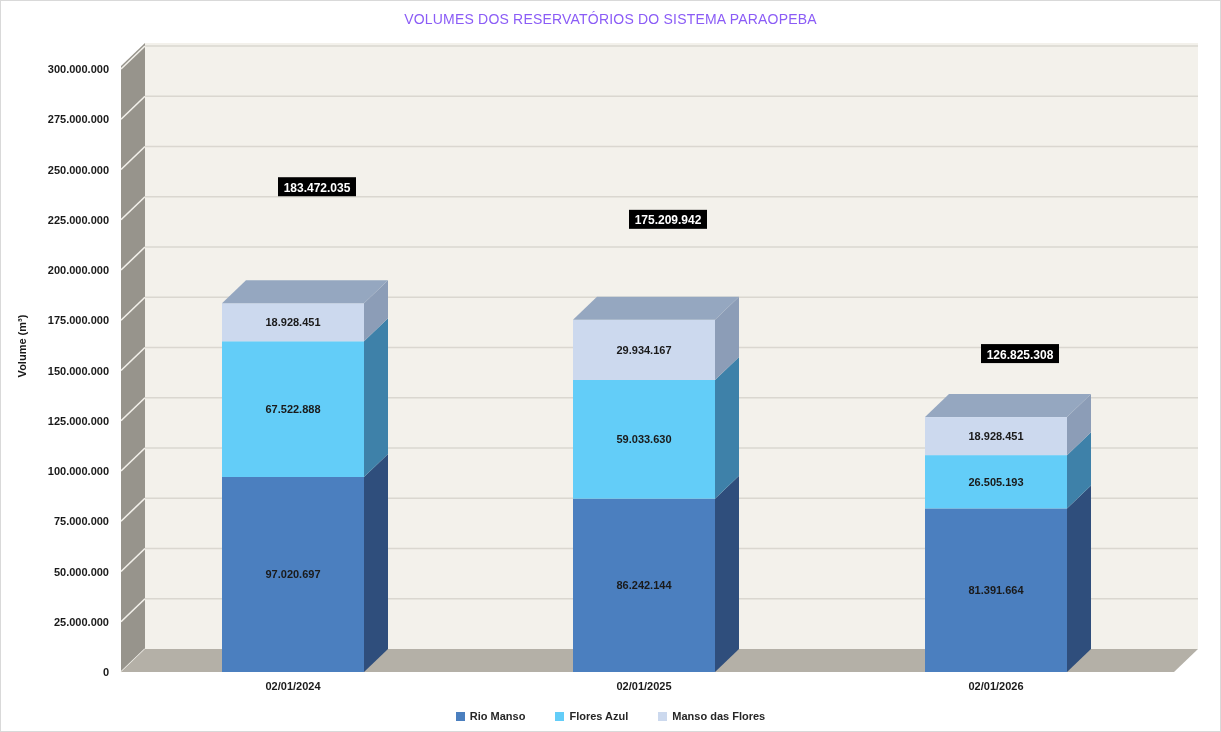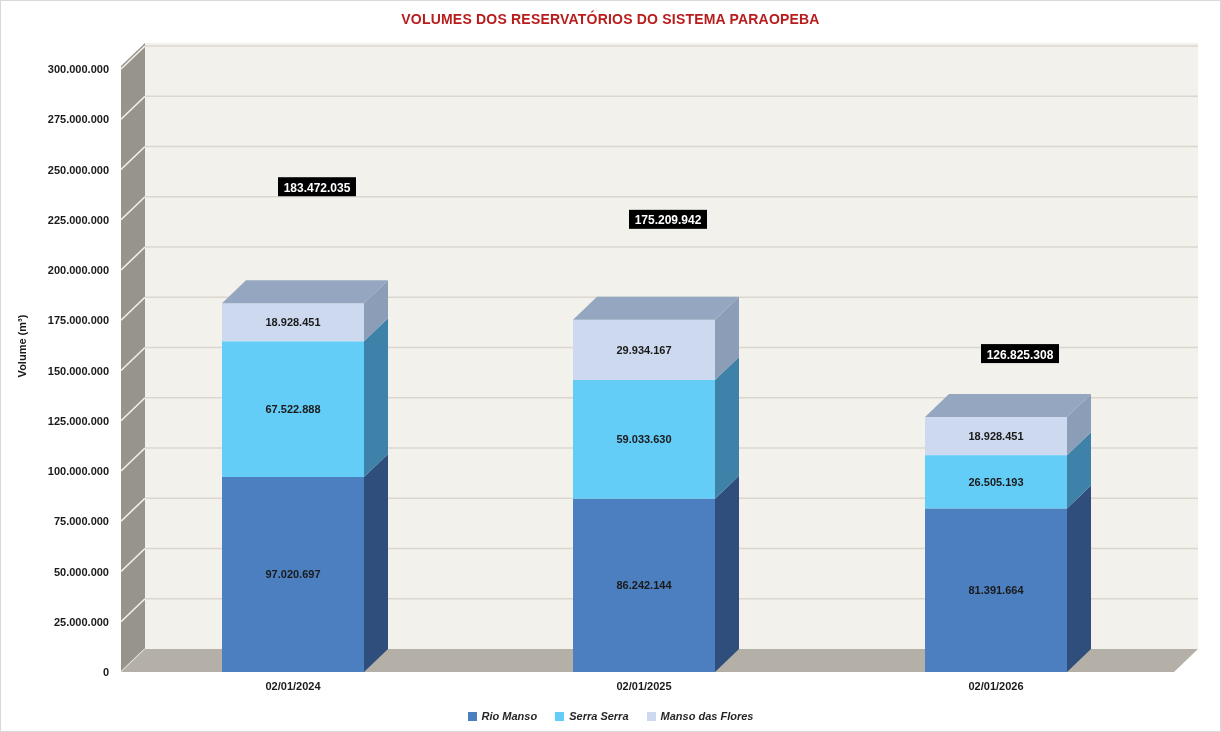--- a/index.html
+++ b/index.html
@@ -8,33 +8,33 @@
     width:1221px;height:732px;
     background:#ffffff;
     border:1px solid #d9d9d9;
     box-sizing:border-box;
     font-family:"Liberation Sans", sans-serif;
     overflow:hidden;
   }
   #chart-title{
     position:absolute;top:10px;left:0;width:100%;
     text-align:center;
-    font-size:14px;font-weight:700;color:#b91c1c;
+    font-size:14px;font-weight:400;color:#8b5cf6;
     letter-spacing:.2px;
   }
   #y-axis-title{
     position:absolute;top:345px;left:21px;
     transform:translate(-50%,-50%) rotate(-90deg);
     white-space:nowrap;
     font-size:11px;font-weight:700;color:#1a1a1a;
   }
   #chart-svg{position:absolute;top:0;left:0;}
   #legend{
     position:absolute;bottom:9px;left:0;width:100%;
-    display:flex;justify-content:center;align-items:center;gap:18px;font-style:italic;
+    display:flex;justify-content:center;align-items:center;gap:30px;
   }
   .legend-item{display:flex;align-items:center;gap:5px;}
   .legend-swatch{width:9px;height:9px;display:inline-block;}
   .legend-label{font-size:11px;font-weight:700;color:#262626;}
   text{font-family:"Liberation Sans", sans-serif;}
 </style>
 </head>
 <body>
 
 <div id="stage">
@@ -122,20 +122,20 @@
       <text x="1019" y="357.58113092" font-size="12" text-anchor="middle" fill="#ffffff" font-weight="700">126.825.308</text>
       <text x="995" y="689" font-size="11" text-anchor="middle" fill="#1a1a1a" font-weight="700">02/01/2026</text>
     </svg>
   <div id="legend">
       <div class="legend-item">
         <span class="legend-swatch" style="background: rgb(75, 127, 191);"></span>
         <span class="legend-label">Rio Manso</span>
       </div>
       <div class="legend-item">
         <span class="legend-swatch" style="background: rgb(99, 205, 248);"></span>
-        <span class="legend-label">Serra Serra</span>
+        <span class="legend-label">Flores Azul</span>
       </div>
       <div class="legend-item">
         <span class="legend-swatch" style="background: rgb(204, 217, 238);"></span>
         <span class="legend-label">Manso das Flores</span>
       </div>
     </div>
 </div>
 
 </body></html>

